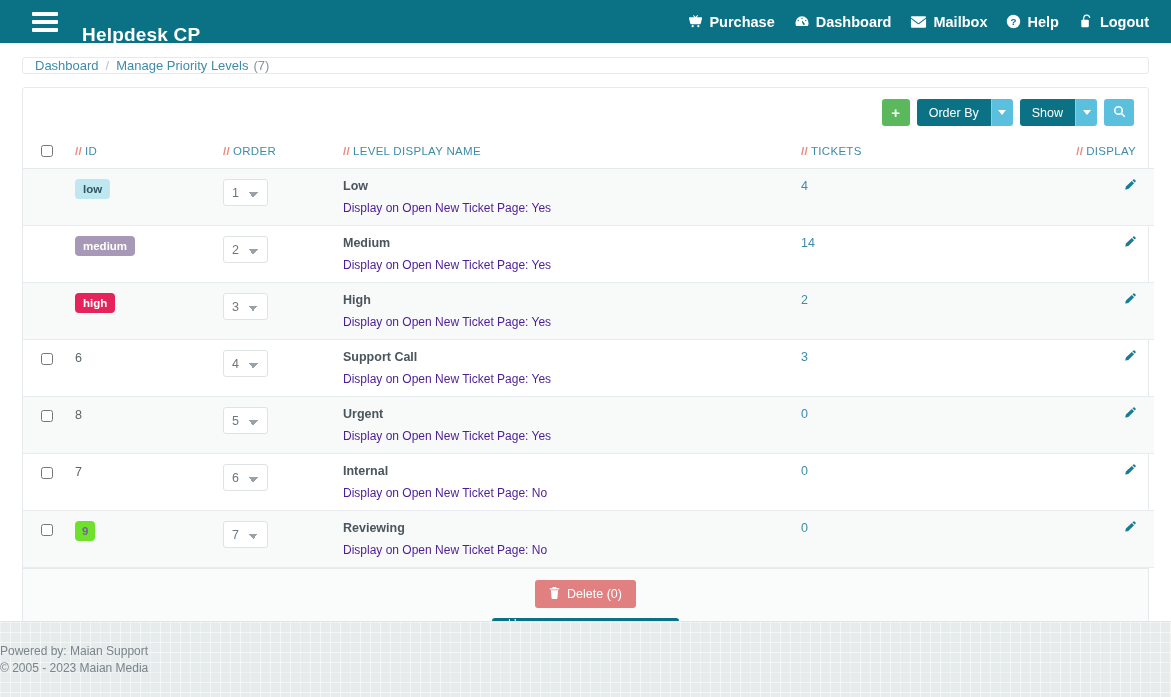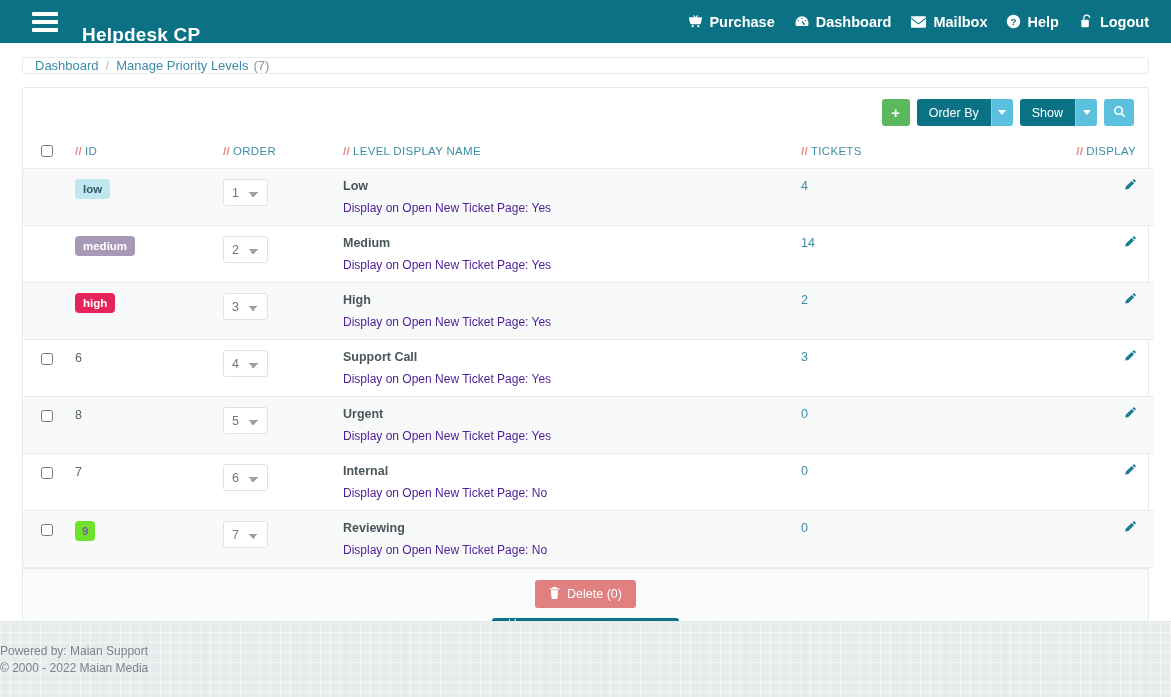--- a/index.html
+++ b/index.html
@@ -434,16 +434,16 @@
           </span>
           <span>Update Order Sequence</span>
         </button>
       </div>
 
     </div>
   </div>
 
   <div class="footer">
     <div>Powered by: Maian Support</div>
-    <div>© 2000 - 2022 Maian Media</div>
+    <div>© 2005 - 2023 Maian Media</div>
   </div>
 
 </div>
 
 </body></html>

